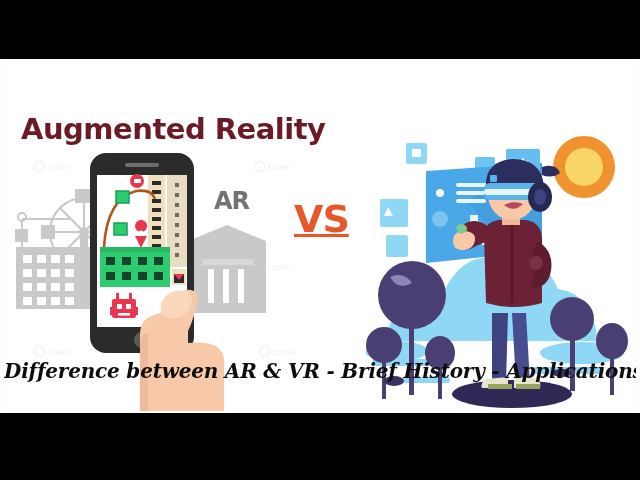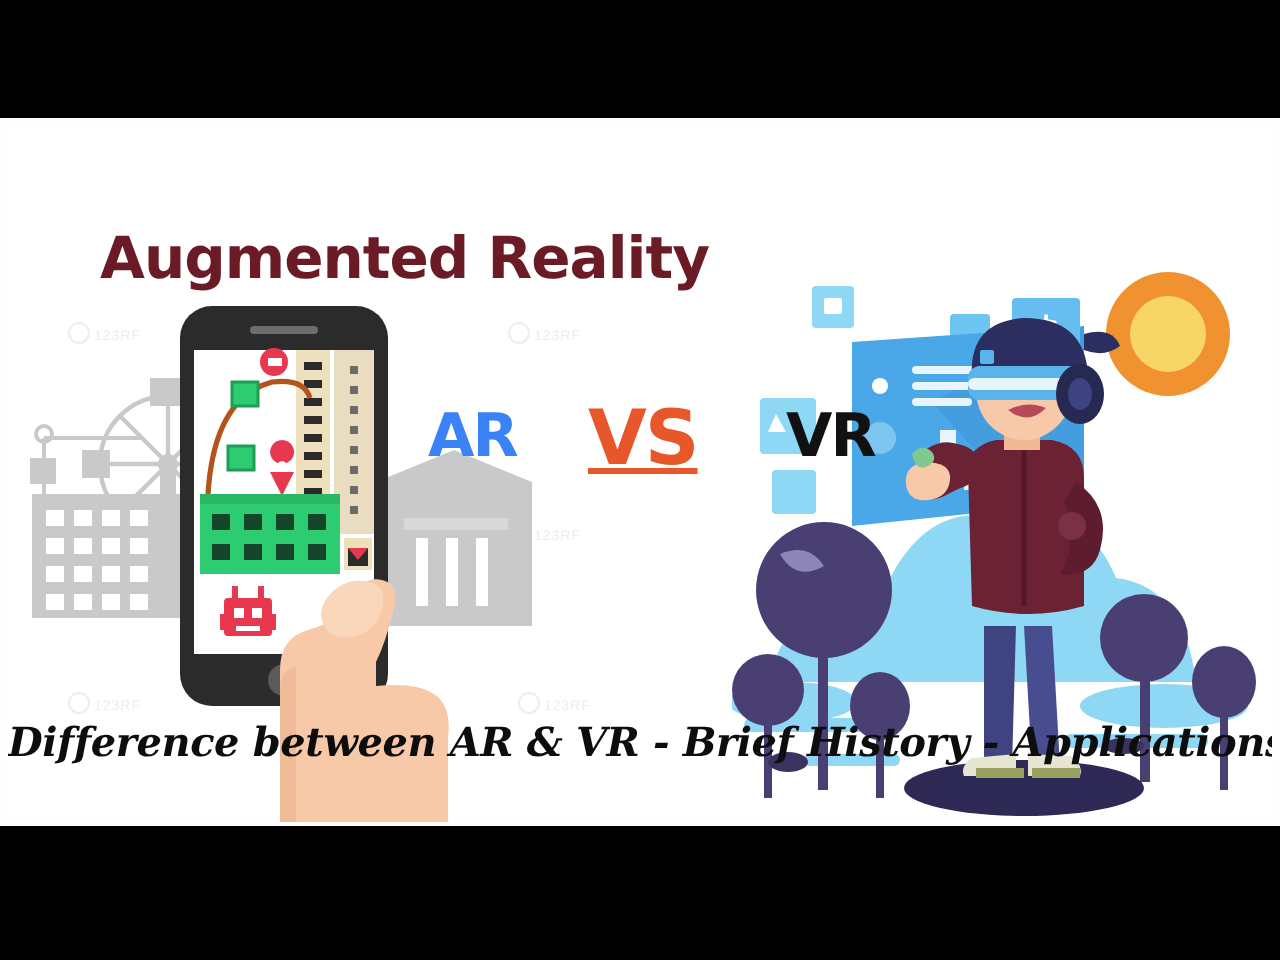--- a/index.html
+++ b/index.html
@@ -75,21 +75,20 @@
 
   
   .heading {
     position: absolute;
     z-index: 20;
     font-family: "DejaVu Sans", sans-serif;
     font-weight: bold;
     color: #6b1b26;
     letter-spacing: -0.5px;
     white-space: nowrap;
-    margin-left: 29px;
   }
   #title-ar {
     left: 17px;
     top: 32px;
     font-size: 29px;
   }
   #title-vr {
     left: 413px;
     top: 32px;
     font-size: 27px;
@@ -97,21 +96,21 @@
 
   
   .biglabel {
     position: absolute;
     z-index: 25;
     font-family: "DejaVu Sans", sans-serif;
     font-weight: bold;
     font-style: normal;
     white-space: nowrap;
   }
-  #label-ar { left: 210px; top: 140px; font-size: 30px; color: #3b82f6; letter-spacing:-1px;}
+  #label-ar { left: 210px; top: 126px; font-size: 24px; color: #737373; letter-spacing:-1px;}
   #label-vs { left: 290px; top: 136px; font-size: 38px; color: #e8572a; letter-spacing:-1px;text-decoration:underline;}
   #label-vr { left: 389px; top: 140px; font-size: 30px; color: #111111; letter-spacing:-1px;}
 
   
   #caption {
     position: absolute;
     left: 0; top: 298px;
     width: 632px;
     text-align: center;
     z-index: 25;
@@ -423,21 +422,20 @@
         </svg>
       </div>
 
       <h1 class="heading" id="title-ar">Augmented Reality</h1>
 
 
       <div class="biglabel" id="label-ar">AR</div>
 
       <div class="biglabel" id="label-vs">VS</div>
 
-      <div class="biglabel" id="label-vr">VR</div>
 
       <div id="caption">Difference between AR &amp; VR - Brief History - Applications.</div>
 
     </div>
   </div>
 
   <div class="bar" id="bar-top"></div>
   <div class="bar" id="bar-bot"></div>
 
 </div>

